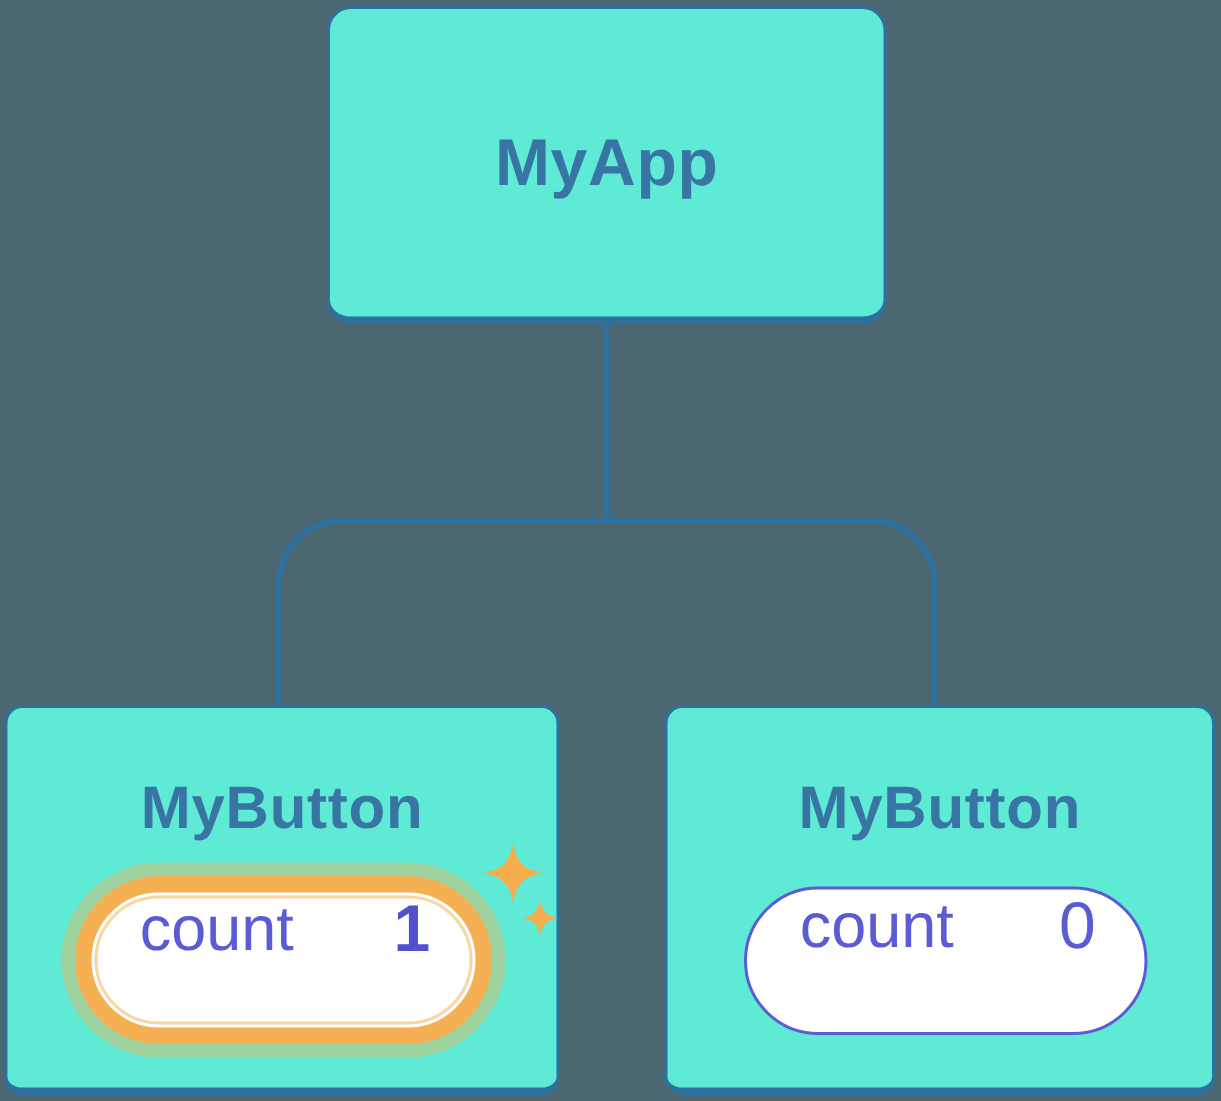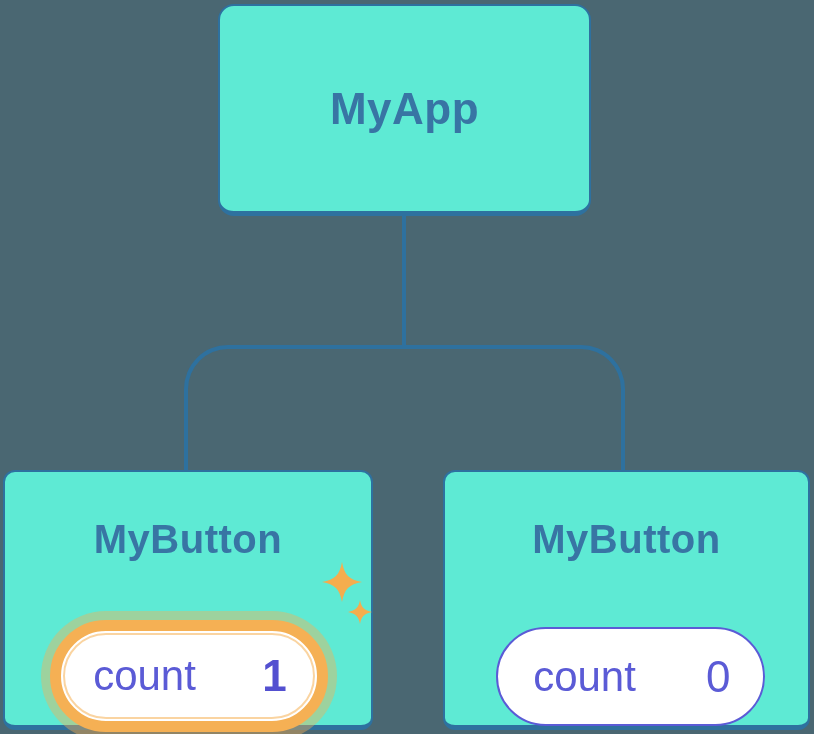--- a/index.html
+++ b/index.html
@@ -64,23 +64,22 @@
     text-align: center;
     font-size: 40px;
   }
 
   
   .pill {
     position: absolute;
     background: #ffffff;
     border-radius: 999px;
     display: flex;
-    align-items: center;
+    align-items: flex-start;
     overflow: hidden;
-    margin-top: 36px;
   }
   .pill-highlighted {
     left: 45px; top: 112px;
     width: 278px; height: 112px;
     border: 11px solid #f5b054;
     box-shadow: 0 0 0 9px rgba(245, 176, 84, 0.42);
   }
   .pill-highlighted::after {
     content: "";
     position: absolute;

